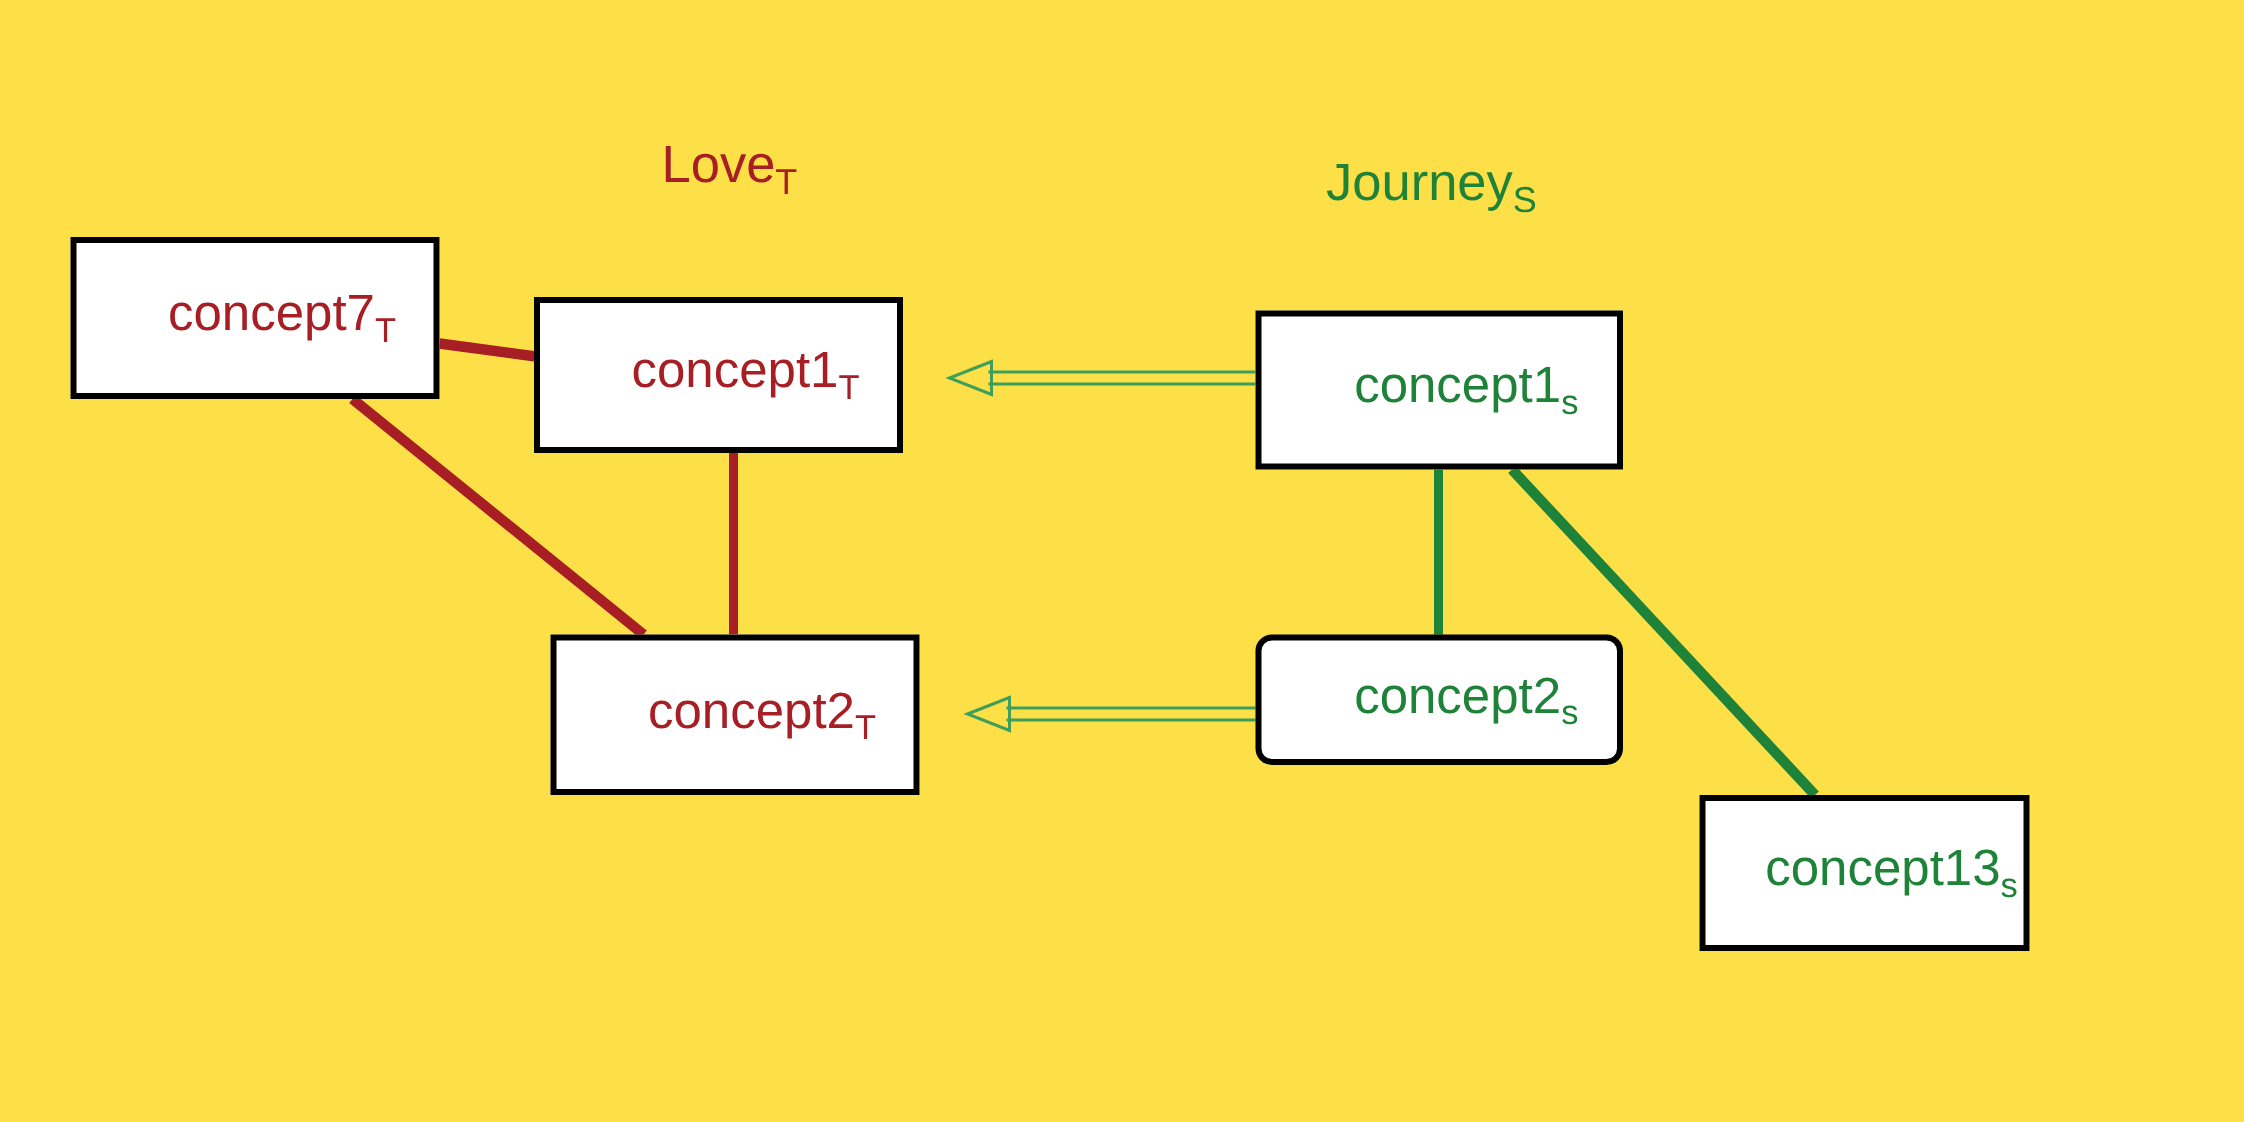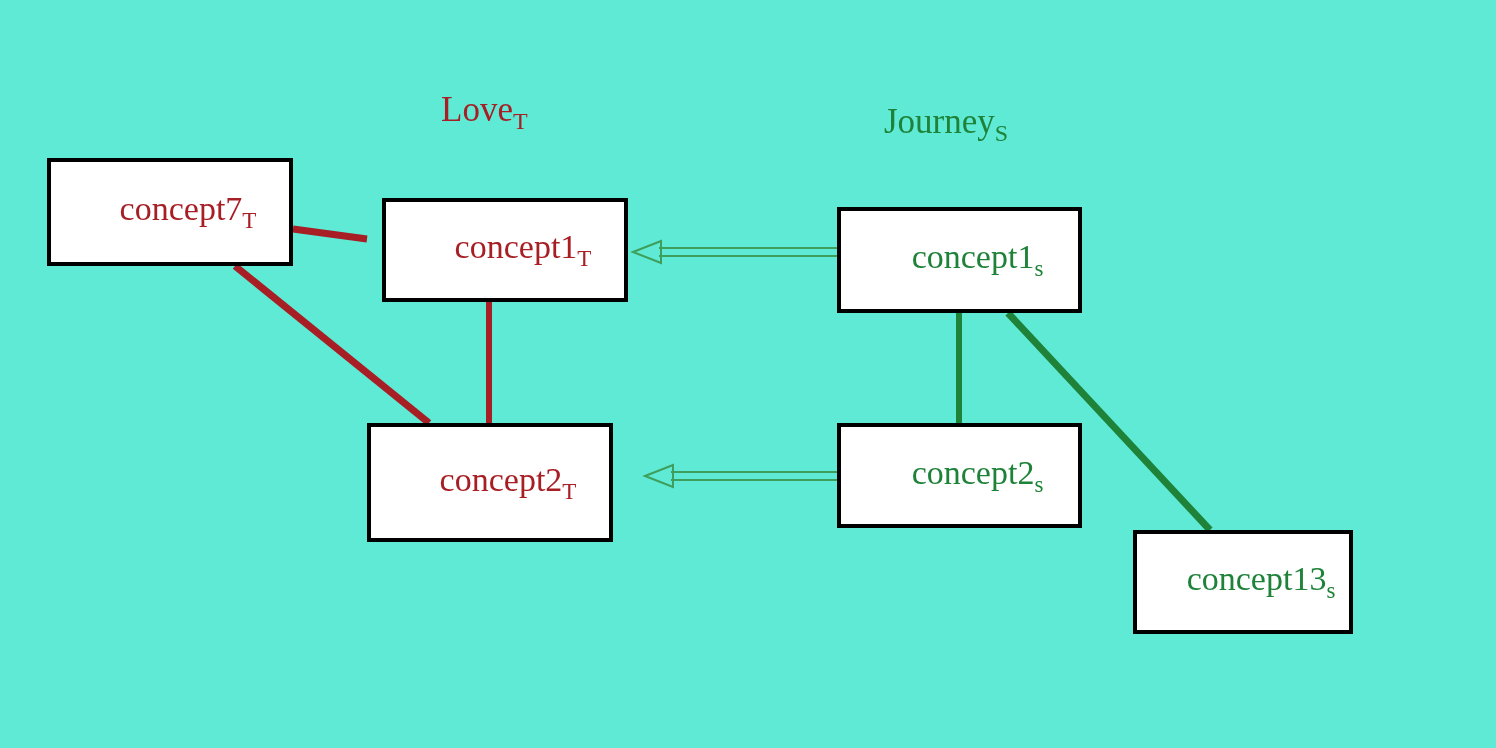--- a/index.html
+++ b/index.html
@@ -4,22 +4,22 @@
 <style>
   html, body {
     margin: 0;
     padding: 0;
     background: #ffffff;
   }
   #canvas {
     position: relative;
     width: 1496px;
     height: 748px;
-    background: #5eead4;
-    font-family: Liberation Serif, serif;
+    background: #fde047;
+    font-family: Liberation Sans, sans-serif;
     overflow: hidden;
   }
   #edges {
     position: absolute;
     left: 0;
     top: 0;
     width: 1496px;
     height: 748px;
     pointer-events: none;
   }
@@ -81,30 +81,30 @@
     </svg>
 
   <div id="labels-layer">
       <div class="group-label" style="left: 441px; top: 92px; color: rgb(167, 30, 36);"><span>Love</span><span class="sub">T</span></div>
       <div class="group-label" style="left: 884px; top: 104px; color: rgb(30, 130, 57);"><span>Journey</span><span class="sub">S</span></div>
     </div>
   <div id="nodes-layer">
       <div class="node-box" style="left: 47px; top: 158px; width: 246px; height: 108px; border-color: rgb(0, 0, 0);">
         <div class="node-label" style="color: rgb(167, 30, 36);"><span>concept7</span><span class="sub">T</span></div>
       </div>
-      <div class="node-box" style="left: 382px; top: 198px; width: 246px; height: 104px; border-color: rgb(0, 0, 0);">
+      <div class="node-box" style="left: 356px; top: 198px; width: 246px; height: 104px; border-color: rgb(0, 0, 0);">
         <div class="node-label" style="color: rgb(167, 30, 36);"><span>concept1</span><span class="sub">T</span></div>
       </div>
-      <div class="node-box" style="left: 367px; top: 423px; width: 246px; height: 119px; border-color: rgb(0, 0, 0);">
+      <div class="node-box" style="left: 367px; top: 423px; width: 246px; height: 107px; border-color: rgb(0, 0, 0);">
         <div class="node-label" style="color: rgb(167, 30, 36);"><span>concept2</span><span class="sub">T</span></div>
       </div>
       <div class="node-box" style="left: 837px; top: 207px; width: 245px; height: 106px; border-color: rgb(0, 0, 0);">
         <div class="node-label" style="color: rgb(30, 130, 57); text-align: right;"><span>concept1</span><span class="sub">s</span></div>
       </div>
-      <div class="node-box" style="left: 837px; top: 423px; width: 245px; height: 105px; border-color: rgb(0, 0, 0);">
+      <div class="node-box" style="left: 837px; top: 423px; width: 245px; height: 87px; border-color: rgb(0, 0, 0); border-radius: 11px;">
         <div class="node-label" style="color: rgb(30, 130, 57);"><span>concept2</span><span class="sub">s</span></div>
       </div>
       <div class="node-box" style="left: 1133px; top: 530px; width: 220px; height: 104px; border-color: rgb(0, 0, 0);">
         <div class="node-label" style="color: rgb(30, 130, 57);"><span>concept13</span><span class="sub">s</span></div>
       </div>
     </div>
 
 </div>
 
 </body></html>

